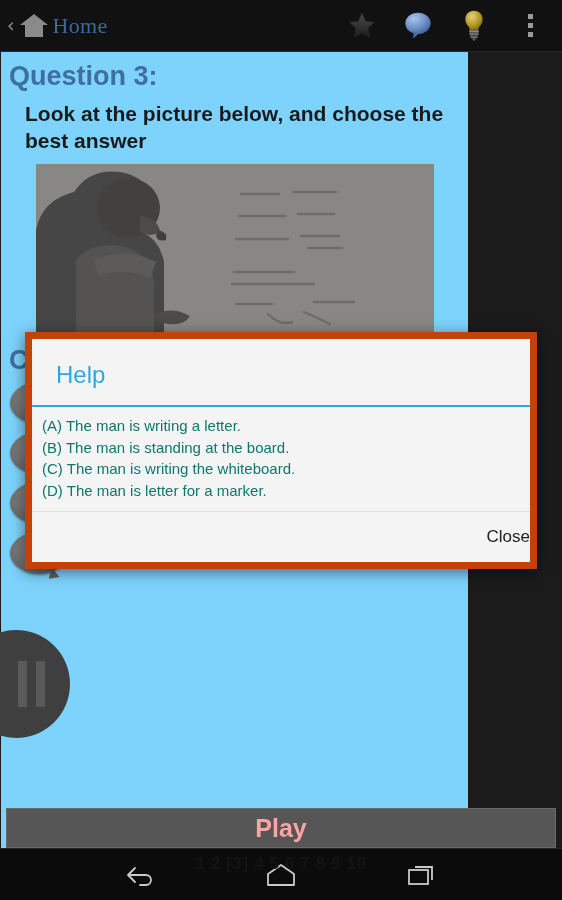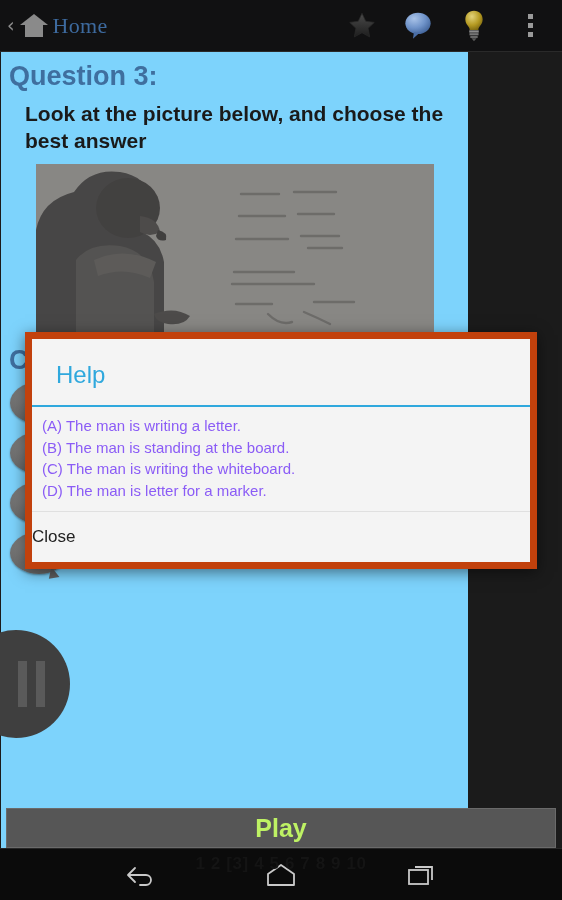--- a/index.html
+++ b/index.html
@@ -140,21 +140,21 @@
   
   .play-bar {
     position:absolute; left:6px; right:6px; bottom:52px;
     height:40px;
     background:#565656;
     border:1px solid #6a6a6a;
     display:flex; align-items:center; justify-content:center;
     z-index:3;
   }
   .play-bar span {
-    color:#bef264; font-size:25px; font-weight:bold;
+    color:#fca5a5; font-size:25px; font-weight:bold;
   }
   .pager {
     position:absolute; left:0; right:0; bottom:23px;
     height:26px;
     display:flex; align-items:center; justify-content:center;
     z-index:3;
     text-align:center;
   }
   .pager span {
     color:#141414; font-size:17px; font-weight:bold; letter-spacing:.6px;
@@ -177,26 +177,26 @@
   .dlg-head h2 {
     color:#2fa8dd; font-size:24px; font-weight:normal;
     font-family:"Liberation Sans", sans-serif;
   }
   .dlg-body {
     padding:8px 0 10px 6px;
     min-height:68px;
     border-bottom:1px solid #e0e0e0;
   }
   .dlg-body p {
-    color:#8b5cf6; font-size:15px; line-height:1.44;
+    color:#0f766e; font-size:15px; line-height:1.44;
     padding-left:4px;
   }
   .dlg-foot {
     height:50px;
-    display:flex; align-items:center; justify-content:flex-start;
+    display:flex; align-items:center; justify-content:flex-end;
   }
   .dlg-foot button {
     background:none; border:none; cursor:pointer;
     color:#222; font-size:17px;
     font-family:"Liberation Sans", sans-serif;
   }
 
   
   .navbar {
     position:absolute; left:0; bottom:0;

